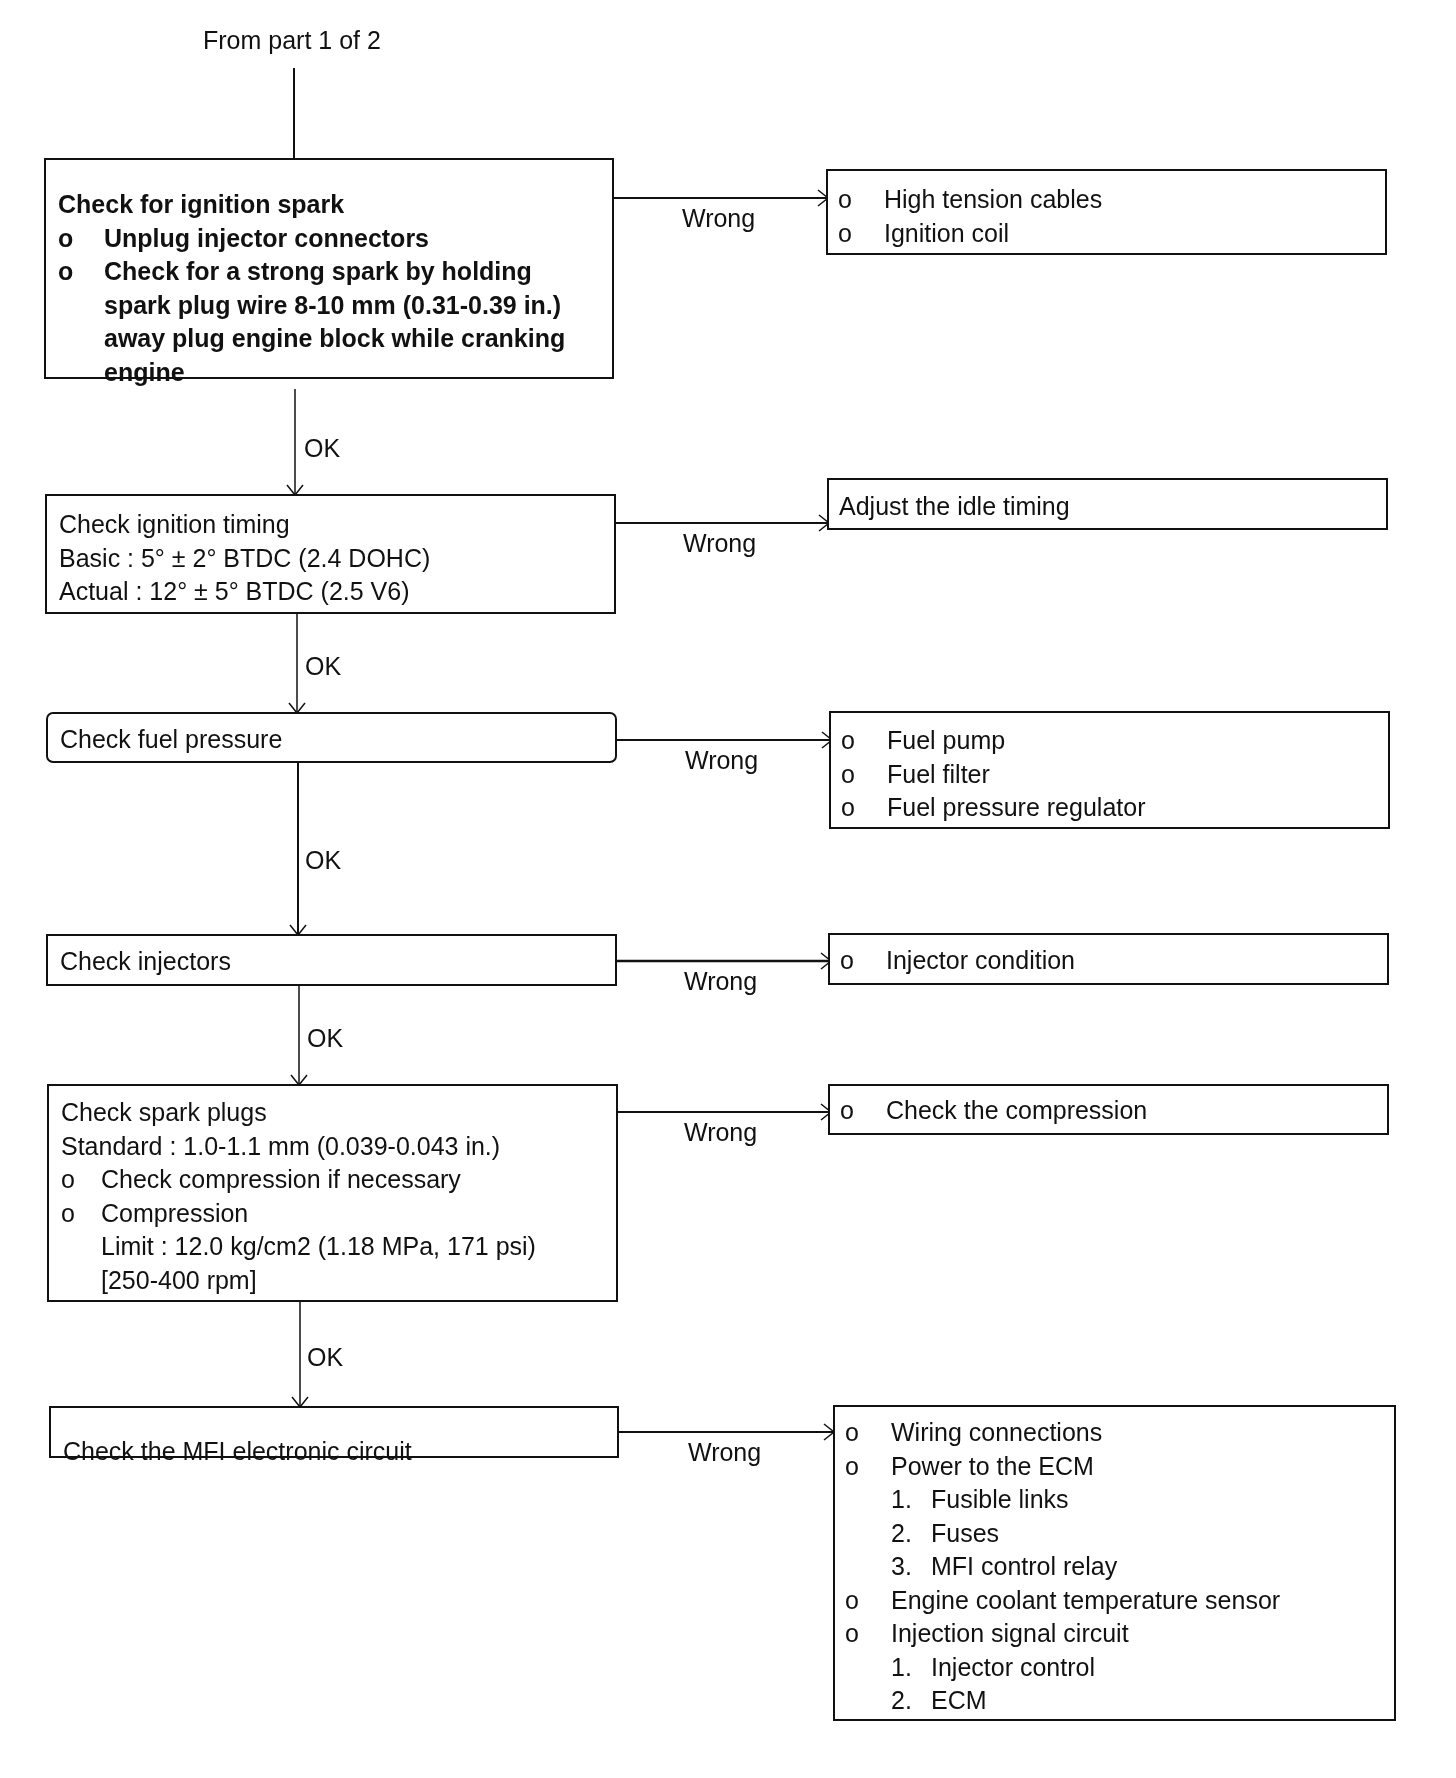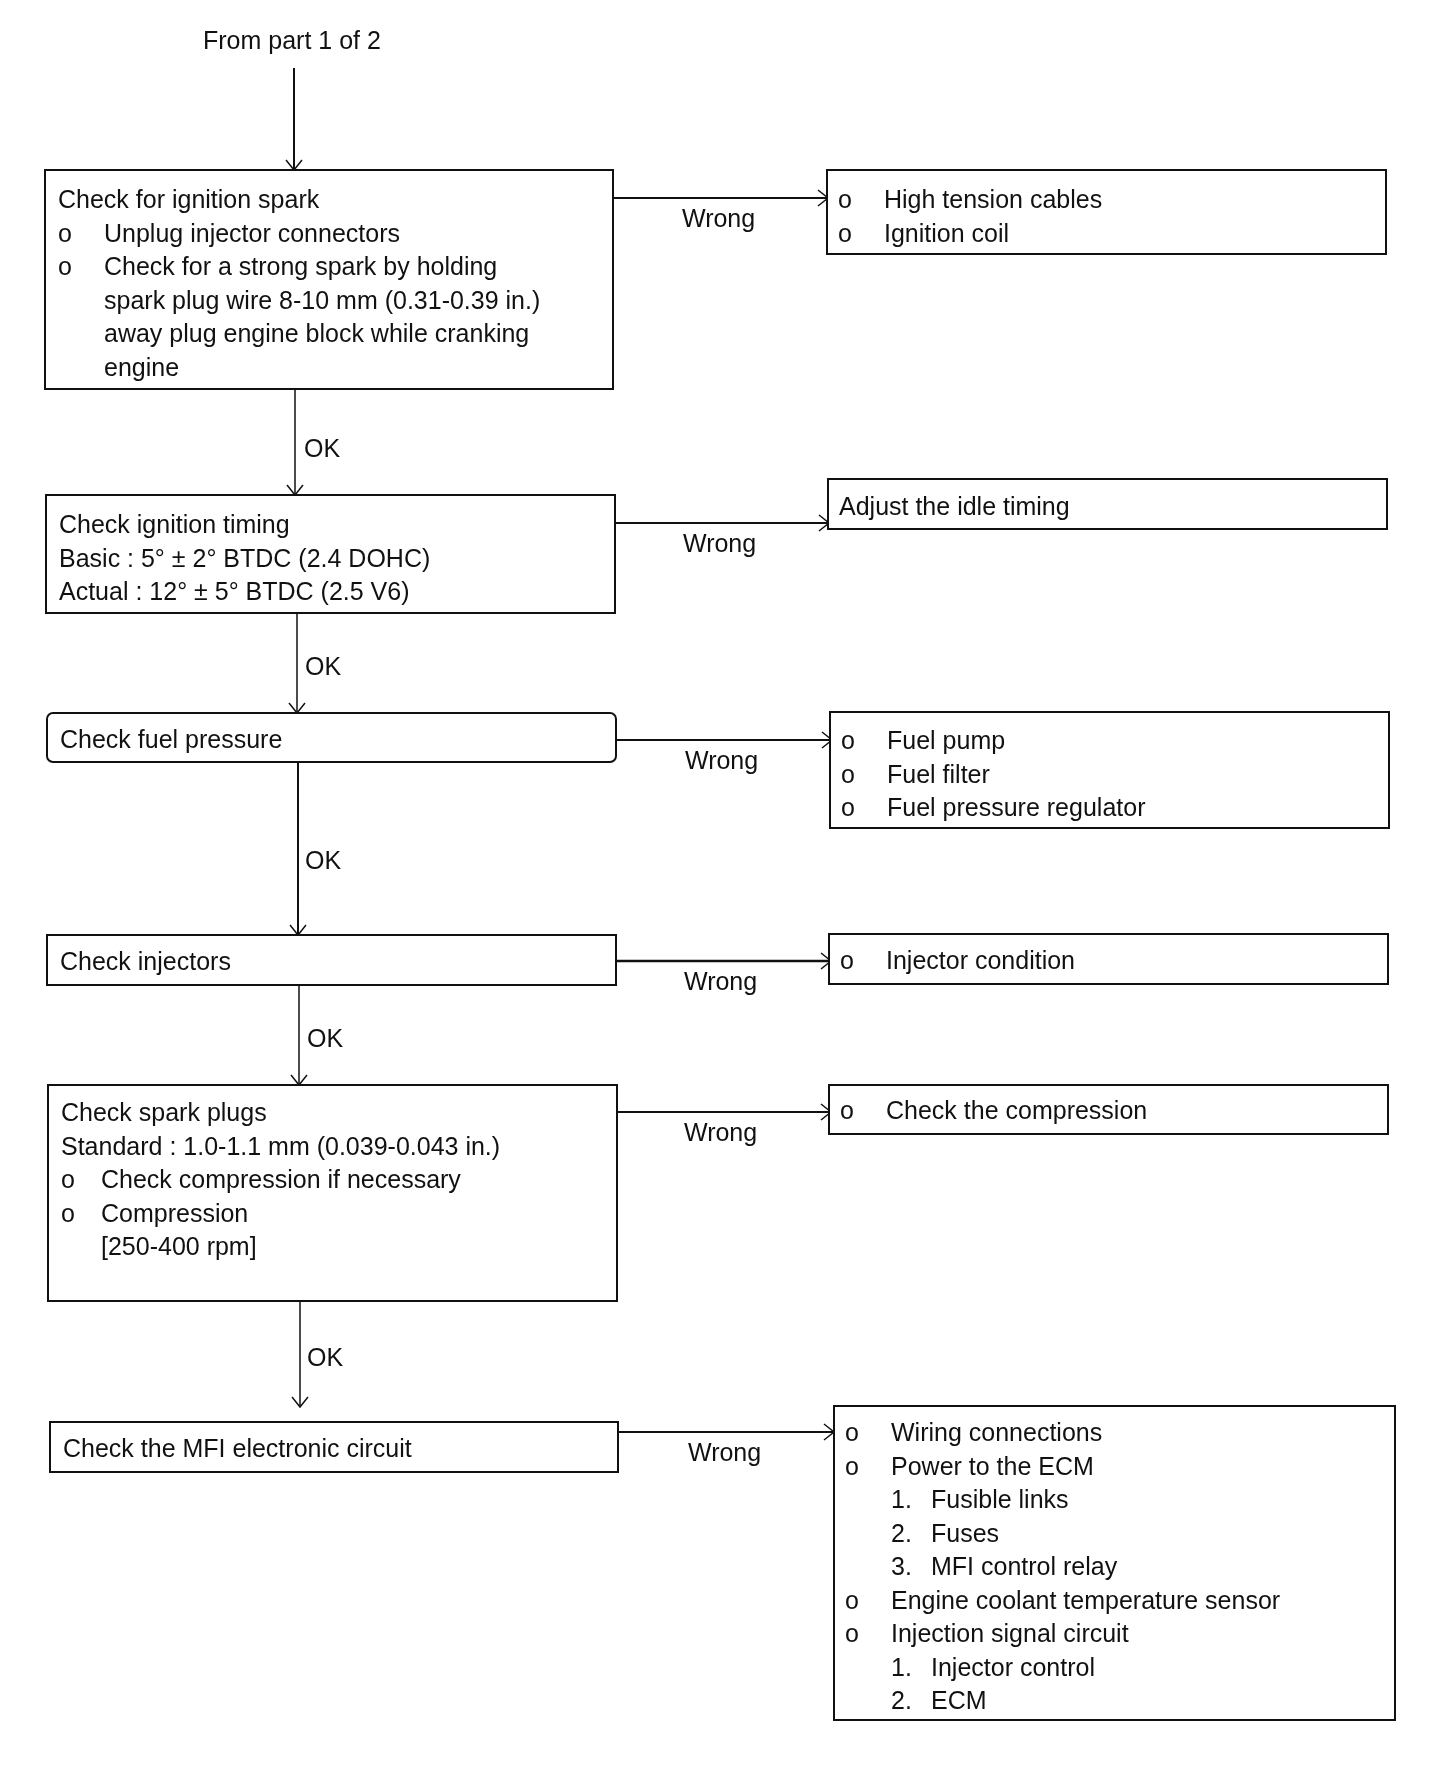--- a/index.html
+++ b/index.html
@@ -47,21 +47,21 @@
   <line x1="617" y1="961" x2="831" y2="961" stroke-width="2.5"></line>
   <polyline points="821,953 831,961 821,969" stroke-width="1.5"></polyline>
   <line x1="617" y1="1112" x2="831" y2="1112" stroke-width="2"></line>
   <polyline points="821,1104 831,1112 821,1120" stroke-width="1.5"></polyline>
   <line x1="619" y1="1432" x2="834" y2="1432" stroke-width="2"></line>
   <polyline points="824,1424 834,1432 824,1440" stroke-width="1.5"></polyline>
 </svg>
 
 <div class="lbl" style="left:203px; top:25px;">From part 1 of 2</div>
 
-<div class="box" style="left:44px; top:169px; width:570px; height:221px; padding:12px 0 0 12px;">
+<div class="box" style="left:44px; top:158px; width:570px; height:221px; padding:28px 0 0 12px;font-weight:bold;">
   <div class="line">Check for ignition spark</div>
   <div class="row">
       <span class="bullet">o</span>
       <span>Unplug injector connectors</span>
     </div>
   <div class="row">
       <span class="bullet">o</span>
       <span>Check for a strong spark by holding</span>
     </div>
   <div class="row">
@@ -139,33 +139,37 @@
   <div class="row">
       <span class="bullet" style="width:40px;flex:0 0 40px;">o</span>
       <span>Check compression if necessary</span>
     </div>
   <div class="row">
       <span class="bullet" style="width:40px;flex:0 0 40px;">o</span>
       <span>Compression</span>
     </div>
   <div class="row">
       <span class="bullet" style="width:40px;flex:0 0 40px;"></span>
+      <span>Limit : 12.0 kg/cm2 (1.18 MPa, 171 psi)</span>
+    </div>
+  <div class="row">
+      <span class="bullet" style="width:40px;flex:0 0 40px;"></span>
       <span>[250-400 rpm]</span>
     </div>
 </div>
 <div class="lbl" style="left:684px; top:1117px;">Wrong</div>
 <div class="box" style="left:828px; top:1084px; width:561px; height:51px; padding:8px 0 0 10px;">
   <div class="row">
       <span class="bullet">o</span>
       <span>Check the compression</span>
     </div>
 </div>
 <div class="lbl" style="left:307px; top:1342px;">OK</div>
 
-<div class="box" style="left:49px; top:1406px; width:570px; height:52px; padding:9px 0 0 12px;margin-top:15px;">
+<div class="box" style="left:49px; top:1406px; width:570px; height:52px; padding:27px 0 0 12px;">
   <div class="line">Check the MFI electronic circuit</div>
 </div>
 <div class="lbl" style="left:688px; top:1437px;">Wrong</div>
 <div class="box" style="left:833px; top:1405px; width:563px; height:316px; padding:9px 0 0 10px;">
   <div class="row">
       <span class="bullet">o</span>
       <span>Wiring connections</span>
     </div>
   <div class="row">
       <span class="bullet">o</span>

